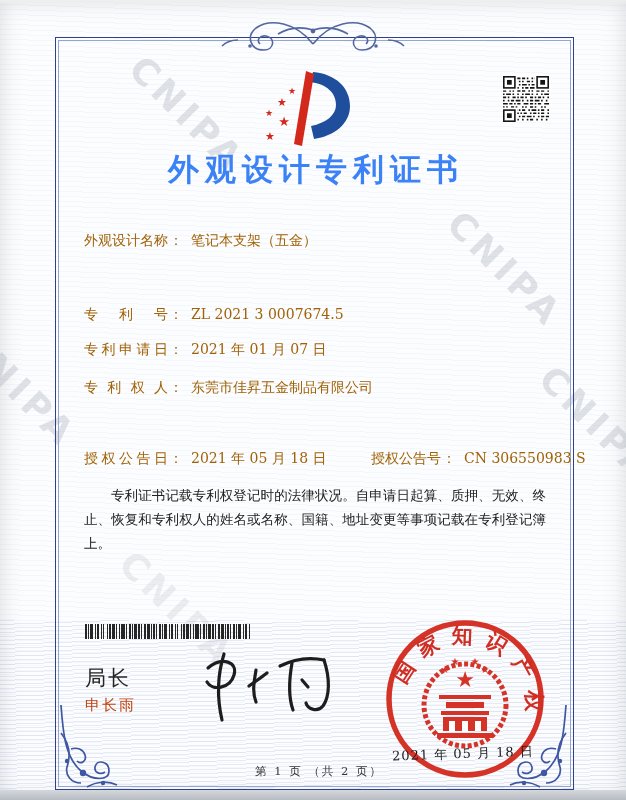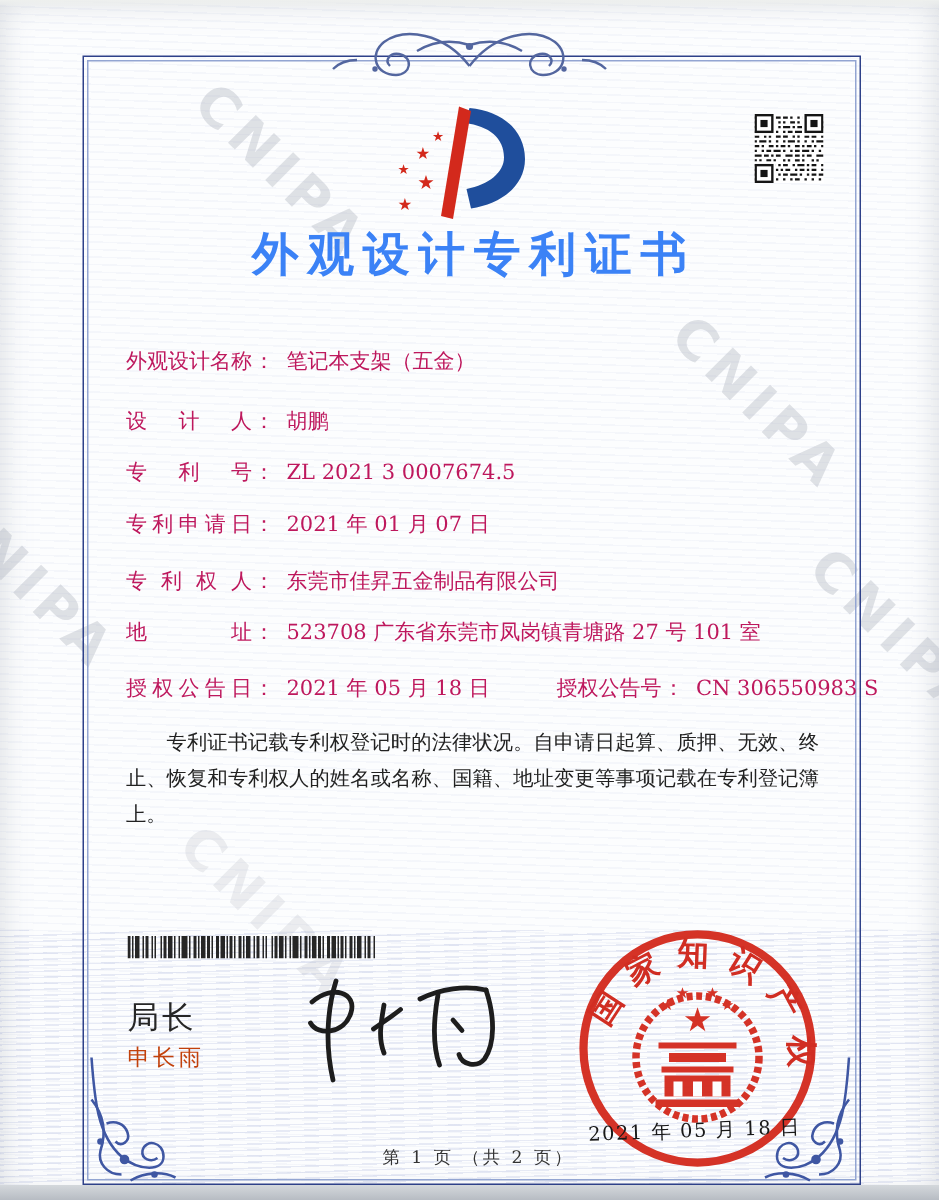--- a/index.html
+++ b/index.html
@@ -19,21 +19,21 @@
     border:1.6px solid #2e4189;}
   .frame-inner{position:absolute;inset:2px;border:1px solid #93a5d2;}
   .watermark{position:absolute;font-family:"DejaVu Sans","Liberation Sans",sans-serif;
     font-weight:bold;font-size:36px;letter-spacing:5px;color:rgba(174,178,190,.38);
     transform:rotate(45deg);transform-origin:left top;white-space:nowrap;pointer-events:none;}
   .cert-no{position:absolute;left:84px;top:64px;font-size:14px;letter-spacing:2.5px;color:#2a2a2a;}
   .logo{position:absolute;left:256px;top:68px;width:100px;height:82px;}
   .qr{position:absolute;left:503px;top:76px;width:46px;height:46px;background:#fff;}
   .title{position:absolute;left:0;right:0;top:149px;text-align:center;
     font-size:31px;font-weight:bold;letter-spacing:6px;text-indent:6px;color:#3b82f6;}
-  .row{position:absolute;left:84px;font-size:14px;color:#be185d;white-space:nowrap;}
+  .row{position:absolute;left:84px;font-size:14px;color:#a16207;white-space:nowrap;}
   .row .lbl{display:inline-block;width:84px;text-align:justify;text-align-last:justify;}
   .row .val{margin-left:8px;}
   .row .colon{margin-left:1px;}
   .pair2{margin-left:40px;}
   .pair2 .lbl{width:70px;}
   .body-text{position:absolute;left:84px;width:462px;top:483px;font-size:13.5px;
     line-height:1.78;color:#222;text-align:justify;}
   .body-text p{margin:0;text-indent:2em;}
   .barcode{position:absolute;left:85px;top:624px;width:166px;height:15px;}
   .signer-title{position:absolute;left:85px;top:664px;font-size:21px;letter-spacing:2px;color:#262626;
@@ -148,34 +148,28 @@
       <rect x="0.5" y="21.5" width="7" height="7" fill="none" stroke="#151515" stroke-width="1"></rect>
       <rect x="2.5" y="23.5" width="3" height="3" fill="#151515"></rect>
     </g>
   </svg>
 
   <div class="title">外观设计专利证书</div>
 
   <div class="row" style="top:232px;">
     <span class="lbl">外观设计名称</span><span class="colon">：</span><span class="val">笔记本支架（五金）</span>
   </div>
-  <div class="row" style="top:272px;">
-    <span class="lbl">设 计 人</span><span class="colon">：</span><span class="val">胡鹏</span>
-  </div>
   <div class="row" style="top:306px;">
     <span class="lbl">专 利 号</span><span class="colon">：</span><span class="val">ZL 2021 3 0007674.5</span>
   </div>
   <div class="row" style="top:341px;">
     <span class="lbl">专利申请日</span><span class="colon">：</span><span class="val">2021 年 01 月 07 日</span>
   </div>
   <div class="row" style="top:379px;">
     <span class="lbl">专 利 权 人</span><span class="colon">：</span><span class="val">东莞市佳昇五金制品有限公司</span>
-  </div>
-  <div class="row" style="top:413px;">
-    <span class="lbl">地 址</span><span class="colon">：</span><span class="val">523708 广东省东莞市凤岗镇青塘路 27 号 101 室</span>
   </div>
   <div class="row" style="top:450px;">
     <span>
       <span class="lbl">授权公告日</span><span class="colon">：</span><span class="val">2021 年 05 月 18 日</span>
     </span>
     <span class="pair2">
       <span class="lbl">授权公告号</span><span class="colon">：</span><span class="val">CN 306550983 S</span>
     </span>
   </div>
 

